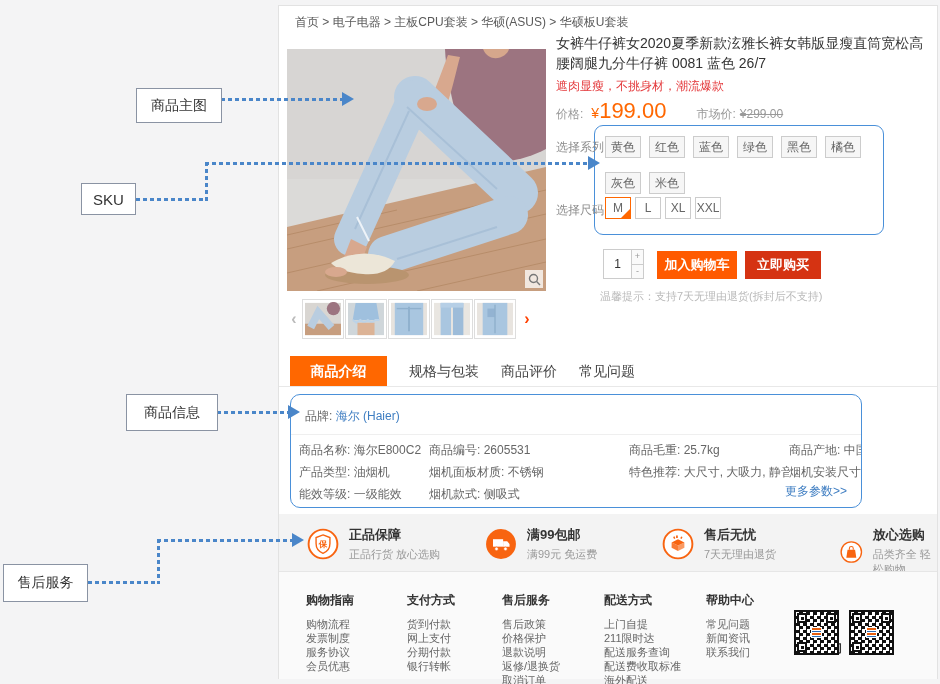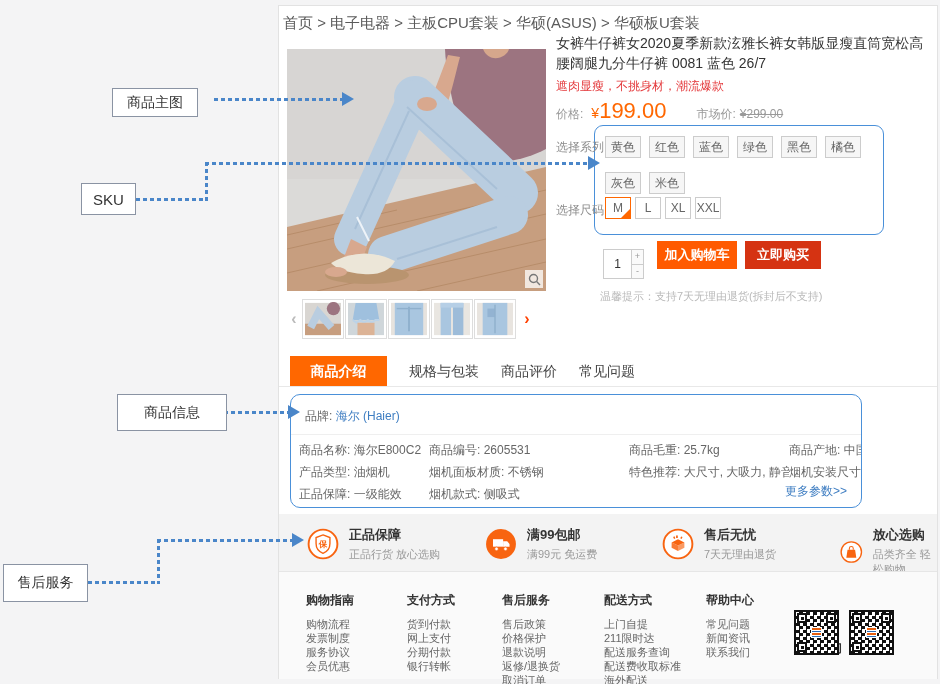--- a/index.html
+++ b/index.html
@@ -9,21 +9,21 @@
     background:#f4f4f5;
     font-family:"Liberation Sans","DejaVu Sans",sans-serif;
     color:#333;
   }
 
   
   .card {
     position:absolute; left:278px; top:5px; width:660px; height:674px;
     background:#fff; border:1px solid #e2e2e2;
   }
-  .breadcrumb { position:absolute; left:4px; top:8px; font-size:15px; color:#5a5a5a; }
+  .breadcrumb { position:absolute; left:16px; top:8px; font-size:12px; color:#5a5a5a; }
 
   
   .main-img {
     position:absolute; left:8px; top:43px; width:259px; height:242px;
     background:#dbdad8; overflow:hidden;
   }
   .zoom-btn { position:absolute; right:3px; bottom:3px; width:18px; height:18px; background:rgba(255,255,255,.75); display:flex; align-items:center; justify-content:center; }
   .thumbs { position:absolute; left:8px; top:291px; width:259px; height:44px; display:flex; align-items:center; }
   .th-arrow { width:14px; font-size:16px; font-weight:bold; color:#bbb; text-align:center; cursor:pointer; }
   .th-arrow.next { color:#ff4000; margin-left:4px; }
@@ -52,21 +52,21 @@
   .sizes-row { position:absolute; left:326px; top:191px; display:flex; }
   .size-chip { width:26px; background:#fff; margin-right:4px; position:relative; }
   .size-chip.selected { border-color:#ff6700; }
   .size-chip.selected::after { content:""; position:absolute; right:0; bottom:0; border-left:9px solid transparent; border-bottom:9px solid #ff6700; }
 
   .qty-box { position:absolute; left:324px; top:243px; width:41px; height:30px; border:1px solid #ccc; background:#fff; display:flex; }
   .qty-input { width:27px; border:0; text-align:center; font-size:12px; color:#333; outline:none; }
   .qty-btns { width:12px; border-left:1px solid #ccc; display:flex; flex-direction:column; }
   .qty-btn { flex:1; font-size:9px; line-height:13px; text-align:center; color:#999; cursor:pointer; background:#fafafa; }
   .qty-btn.plus { border-bottom:1px solid #ccc; }
-  .btn { position:absolute; height:28px; top:235px; border:0; color:#fff; font-size:13px; font-weight:bold; text-align:center; line-height:28px; cursor:pointer; font-family:inherit; }
+  .btn { position:absolute; height:28px; top:245px; border:0; color:#fff; font-size:13px; font-weight:bold; text-align:center; line-height:28px; cursor:pointer; font-family:inherit; }
   .btn-cart { left:378px; width:80px; background:#ff5a00; }
   .btn-buy { left:466px; width:76px; background:#d53312; }
   .tips { position:absolute; left:321px; top:283px; font-size:11px; color:#b9b9b9; }
 
   
   .tabs { position:absolute; left:0; top:350px; width:100%; height:31px; border-bottom:1px solid #e8e8e8; display:flex; }
   .tab { line-height:31px; font-size:14px; color:#444; margin-left:22px; cursor:pointer; }
   .tab.active { margin-left:11px; width:97px; text-align:center; background:#ff6700; color:#fff; font-weight:bold; }
 
   
@@ -104,31 +104,31 @@
     position:absolute; z-index:20; background:#fff; border:1px solid #8a93a3;
     display:flex; align-items:center; justify-content:center; font-size:14px; color:#333;
   }
   .dot-h { position:absolute; z-index:19; height:3px; background:repeating-linear-gradient(90deg,#4a86c9 0 4px,transparent 4px 7px); }
   .dot-v { position:absolute; z-index:19; width:3px; background:repeating-linear-gradient(180deg,#4a86c9 0 4px,transparent 4px 7px); }
   .arr-head { position:absolute; z-index:19; width:0; height:0; border-top:7px solid transparent; border-bottom:7px solid transparent; border-left:12px solid #4a86c9; }
 </style>
 </head>
 <body>
 
-<div class="ann-box" style="left:112px;top:88px;width:86px;height:29px;">商品主图</div>
+<div class="ann-box" style="left:136px;top:88px;width:86px;height:35px;">商品主图</div>
 <div class="dot-h" style="left:214px;top:98px;width:128px;"></div>
 <div class="arr-head" style="left:342px;top:92px;"></div>
 
 <div class="ann-box" style="left:81px;top:183px;width:55px;height:32px;font-size:15px;">SKU</div>
 <div class="dot-h" style="left:136px;top:198px;width:71px;"></div>
 <div class="dot-v" style="left:205px;top:162px;height:39px;"></div>
 <div class="dot-h" style="left:205px;top:162px;width:383px;"></div>
 <div class="arr-head" style="left:588px;top:156px;"></div>
 
-<div class="ann-box" style="left:117px;top:394px;width:110px;height:37px;">商品信息</div>
+<div class="ann-box" style="left:126px;top:394px;width:92px;height:37px;">商品信息</div>
 <div class="dot-h" style="left:203px;top:411px;width:85px;"></div>
 <div class="arr-head" style="left:288px;top:405px;"></div>
 
 <div class="ann-box" style="left:3px;top:564px;width:85px;height:38px;">售后服务</div>
 <div class="dot-h" style="left:88px;top:581px;width:72px;"></div>
 <div class="dot-v" style="left:157px;top:539px;height:45px;"></div>
 <div class="dot-h" style="left:157px;top:539px;width:135px;"></div>
 <div class="arr-head" style="left:292px;top:533px;"></div>
 
 <div class="card">
@@ -305,21 +305,21 @@
 
         <div class="info-cell">
           <span>特色推荐:</span> <span>大尺寸, 大吸力, 静音...</span>
         </div>
 
         <div class="info-cell">
           <span>烟机安装尺寸:</span> <span>750mm±50mm (烟...</span>
         </div>
 
         <div class="info-cell">
-          <span>正品保障:</span> <span>一级能效</span>
+          <span>能效等级:</span> <span>一级能效</span>
         </div>
 
         <div class="info-cell">
           <span>烟机款式:</span> <span>侧吸式</span>
         </div>
       </div>
     <div class="more-link">更多参数&gt;&gt;</div>
   </div>
 
   <div class="service-band">

